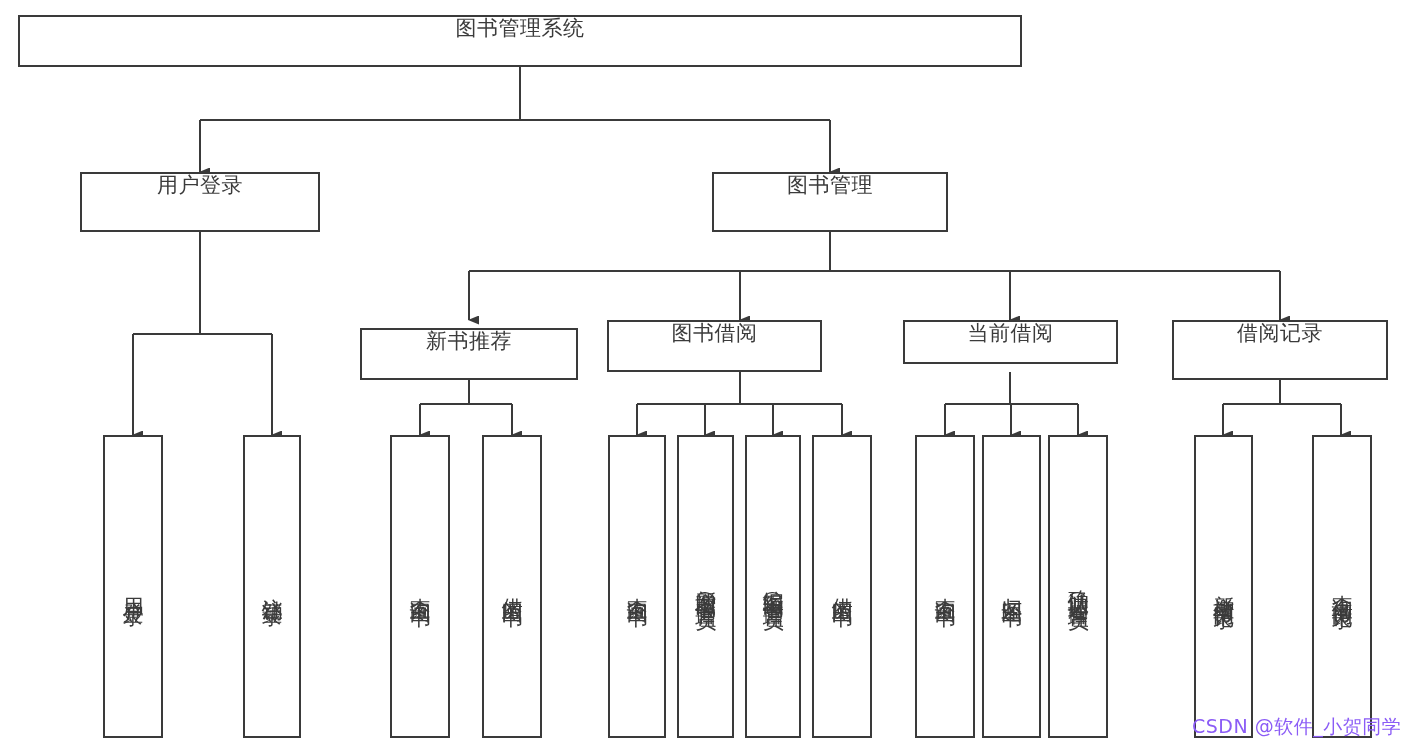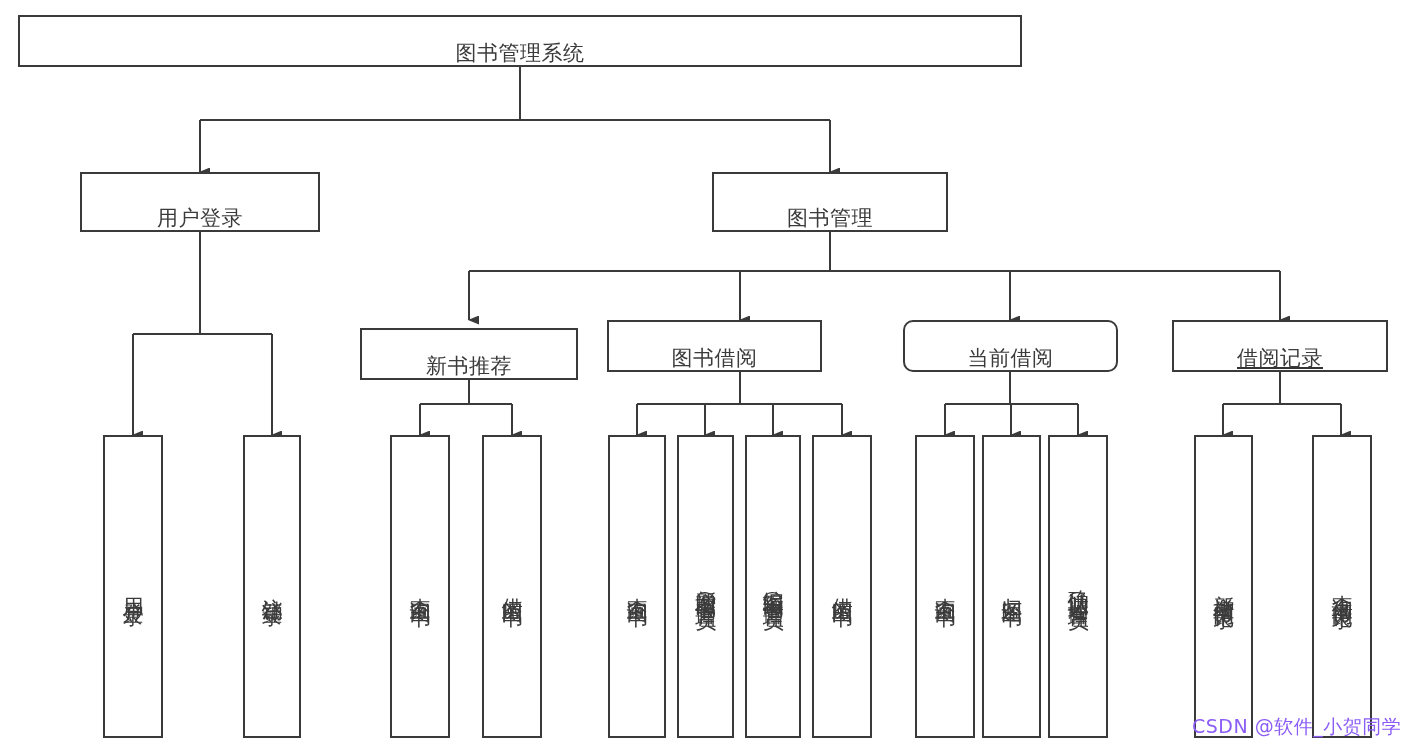--- a/index.html
+++ b/index.html
@@ -23,21 +23,21 @@
     top: 0;
     width: 1405px;
     height: 747px;
   }
   .node-box {
     position: absolute;
     box-sizing: border-box;
     border: 2px solid #3a3a3a;
     background: #ffffff;
     display: flex;
-    align-items: flex-end;
+    align-items: flex-start;
     justify-content: center;
     color: #333333;
   }
   .node-box.horizontal {
     writing-mode: horizontal-tb;
   }
   .node-label {
     display: block;
     text-align: center;
     color: #3b3b3b;
@@ -128,24 +128,24 @@
       </div>
       <div class="node-box horizontal" style="left: 712px; top: 172px; width: 236px; height: 60px;">
         <span class="node-label">图书管理</span>
       </div>
       <div class="node-box horizontal" style="left: 360px; top: 320px; width: 218px; height: 52px; margin-top: 8px;">
         <span class="node-label">新书推荐</span>
       </div>
       <div class="node-box horizontal" style="left: 607px; top: 320px; width: 215px; height: 52px;">
         <span class="node-label">图书借阅</span>
       </div>
-      <div class="node-box horizontal" style="left: 903px; top: 320px; width: 215px; height: 52px; border-radius: 10px;">
+      <div class="node-box horizontal" style="left: 903px; top: 320px; width: 215px; height: 44px;">
         <span class="node-label">当前借阅</span>
       </div>
-      <div class="node-box horizontal" style="left: 1172px; top: 320px; width: 216px; height: 52px; text-decoration: underline;">
+      <div class="node-box horizontal" style="left: 1172px; top: 320px; width: 216px; height: 60px;">
         <span class="node-label">借阅记录</span>
       </div>
       <div class="node-box vertical" style="left: 103px; top: 435px; width: 60px; height: 303px;">
         <span class="node-label">用户登录</span>
       </div>
       <div class="node-box vertical" style="left: 243px; top: 435px; width: 58px; height: 303px;">
         <span class="node-label">注销登录</span>
       </div>
       <div class="node-box vertical" style="left: 390px; top: 435px; width: 60px; height: 303px;">
         <span class="node-label">查询图书</span>

